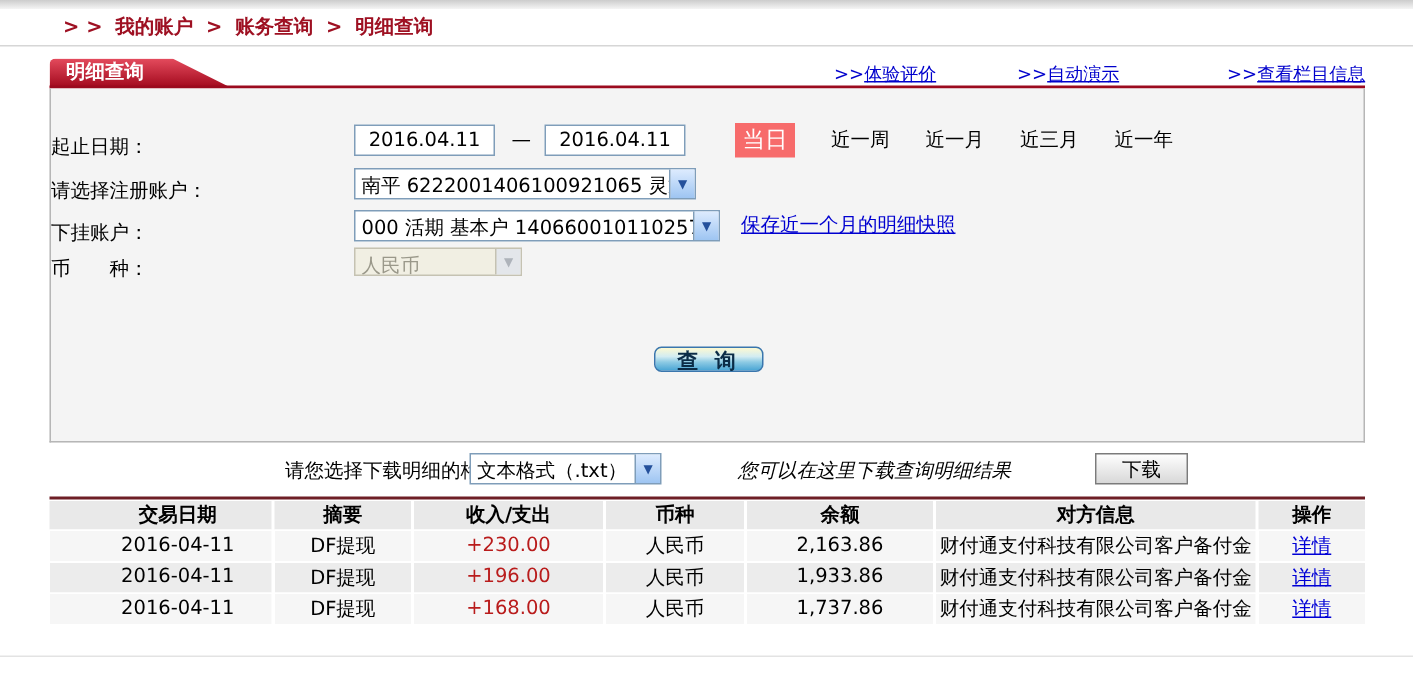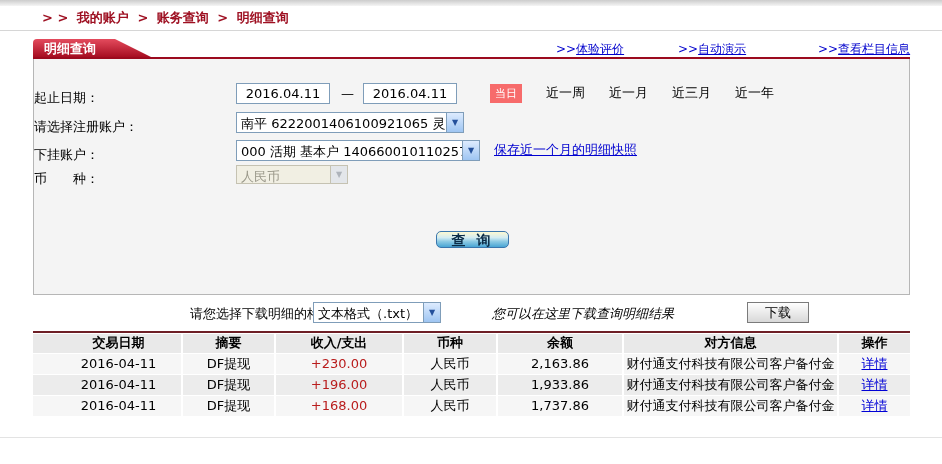--- a/index.html
+++ b/index.html
@@ -31,21 +31,21 @@
            background:#f4f4f4; border:1px solid #b6b6b6; border-top:none; }
   .frow { position:absolute; left:0; width:100%; display:flex; align-items:center; font-size:13px; }
   .flabel { width:197px; white-space:nowrap;margin-top:10px; }
   .row-date { top:20px; } .row-acct { top:49px; } .row-sub { top:77px; }
   .row-cur { top:101px; } .row-flow { top:128px; }
 
   .date-input { width:94px; height:21px; border:1px solid #7f9db9; background:#fff;
                 text-align:center; font-size:13px; font-family:inherit; margin-left:5px; }
   .dash { margin:0 9px 0 11px; }
   .quick-now { margin-left:33px; background:#f76b6b; color:#fff; padding:2px 5px;
-               font-size:11px; cursor:pointer; }
+               font-size:15px; cursor:pointer; }
   .quick-link { margin-left:24px; cursor:pointer; color:#000; }
 
   .sel-box { display:flex; align-items:stretch; background:#fff; border:1px solid #7f9db9;
              height:21px; margin-left:5px; cursor:pointer; }
   .sel-text { flex:1; padding:2px 3px 0 4px; white-space:nowrap; overflow:hidden; font-size:13px; }
   .sel-btn { width:17px; background:linear-gradient(#ddebfe,#9ec5f2); border-left:1px solid #7f9db9;
              color:#24509b; font-size:8px; display:flex; align-items:center; justify-content:center; }
   .sel-acct { width:228px; } .sel-sub { width:244px; }
   .sel-disabled { width:112px; height:19px; background:#f1efe3; border-color:#c5c2b2; cursor:default; }
   .sel-disabled .sel-text { color:#9a988a; }
@@ -64,21 +64,21 @@
                border:1px solid #3a76ad; border-radius:5px;
                background:linear-gradient(#fdf9d2 0%,#d2ecf2 38%,#8ecbe4 62%,#49a5d4 100%);
                font-size:14px; font-weight:bold; color:#0b2c47; font-family:inherit;
                letter-spacing:3px; cursor:pointer; }
 
   
   .dl-row { position:absolute; top:302px; left:0; width:942px; height:22px; font-size:13px; }
   .dl-label { position:absolute; left:190px; top:3px; }
   .dl-select { position:absolute; left:313px; top:0; width:128px; margin-left:0; }
   .dl-hint { position:absolute; left:492px; top:3px;font-style:italic; }
-  .dl-btn { position:absolute; left:747px; top:0; width:62px; height:21px;
+  .dl-btn { position:absolute; left:730px; top:0; width:62px; height:21px;
             border:1px solid #7b7b7b; background:linear-gradient(#fefefe,#d8d8d8);
             font-size:13px; font-family:inherit; cursor:pointer; }
 
   
   .tbl-topline { position:absolute; left:33px; top:331px; width:877px; height:2px; background:#6e1f26; }
   .result-table { position:absolute; left:33px; top:334px; width:877px; border-collapse:collapse;
                   font-size:13px; table-layout:fixed; }
   .result-table th { background:#e9e9e9; font-weight:bold; height:19px; border-left:2px solid #fff; }
   .result-table td { height:21px; text-align:center; border-left:2px solid #fff;
                      border-top:1px solid #fff; white-space:nowrap; overflow:hidden; }

